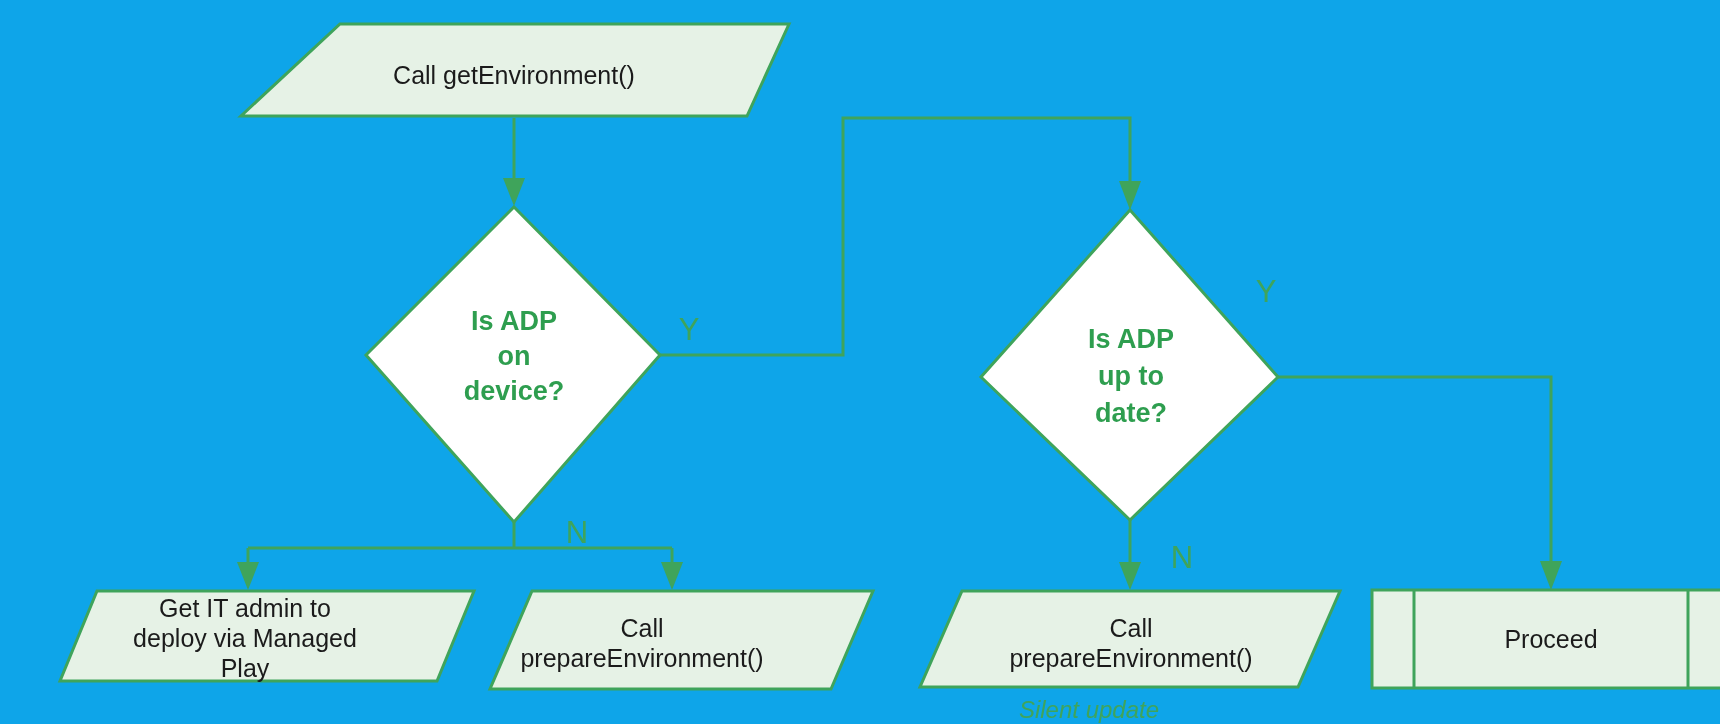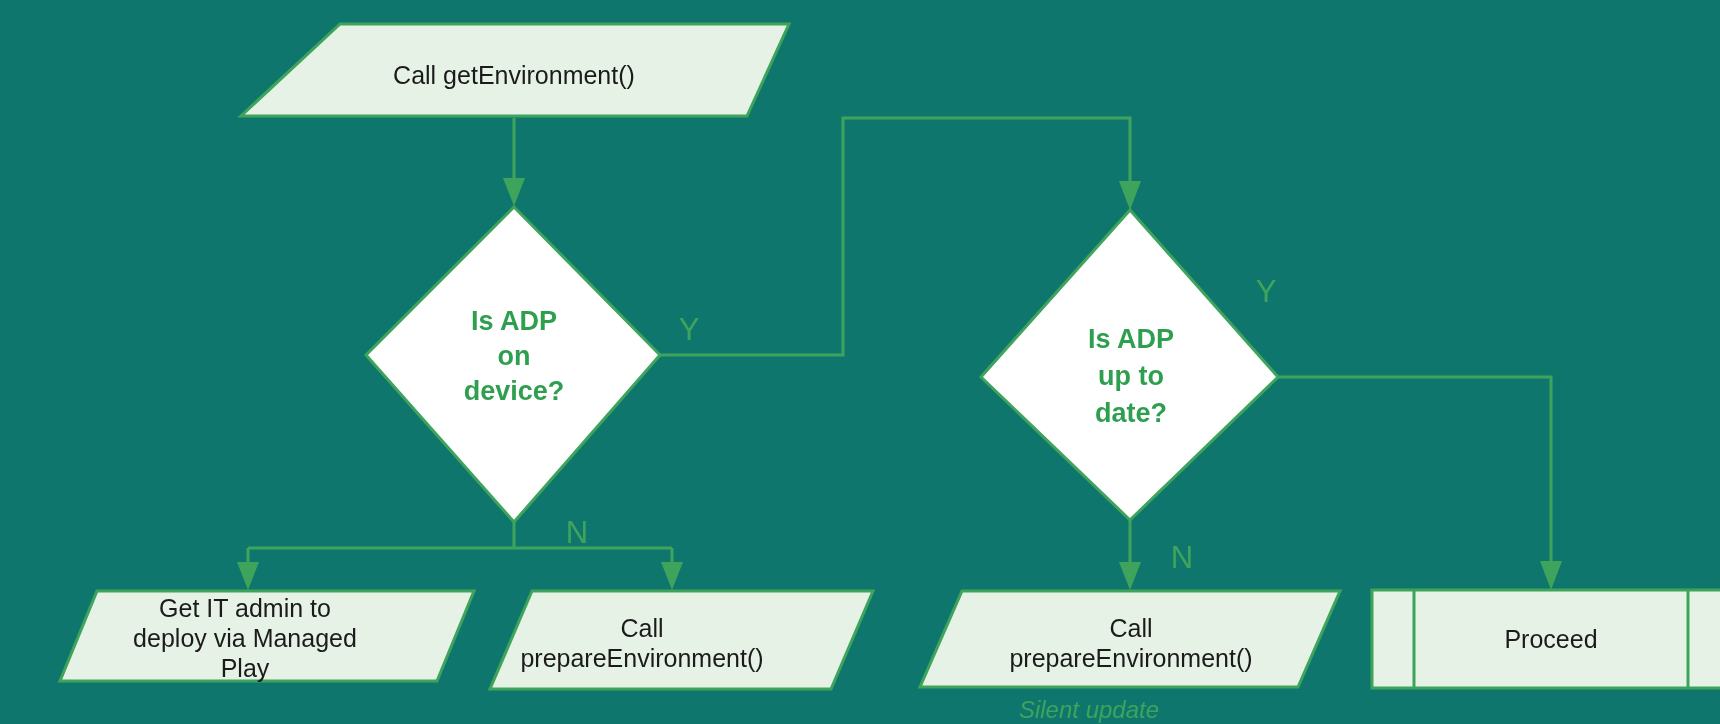--- a/index.html
+++ b/index.html
@@ -10,21 +10,21 @@
   body {
     width: 1720px;
     height: 724px;
     overflow: hidden;
     font-family: "Liberation Sans", sans-serif;
   }
   #flowchart-root {
     position: relative;
     width: 1720px;
     height: 724px;
-    background: #0f766e;
+    background: #0ea5e9;
   }
   svg.diagram {
     display: block;
     width: 1720px;
     height: 724px;
   }
   .node-shape {
     stroke-width: 3;
     stroke-linejoin: miter;
   }

